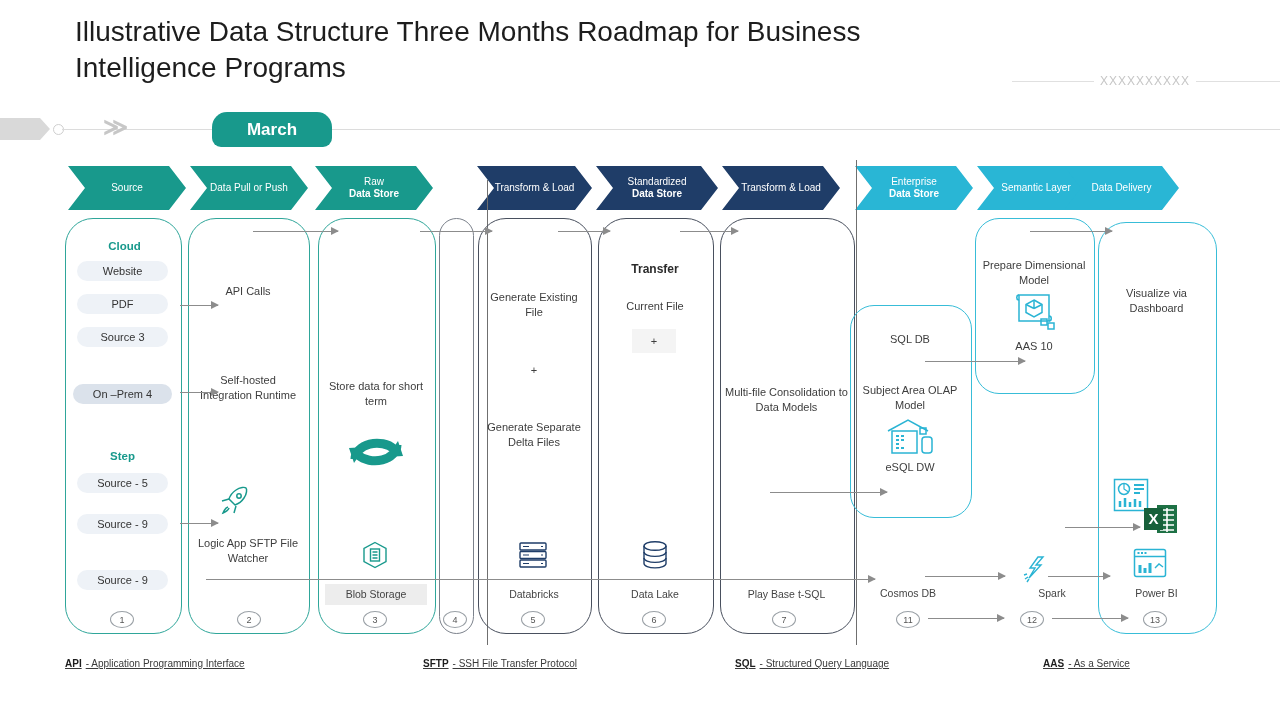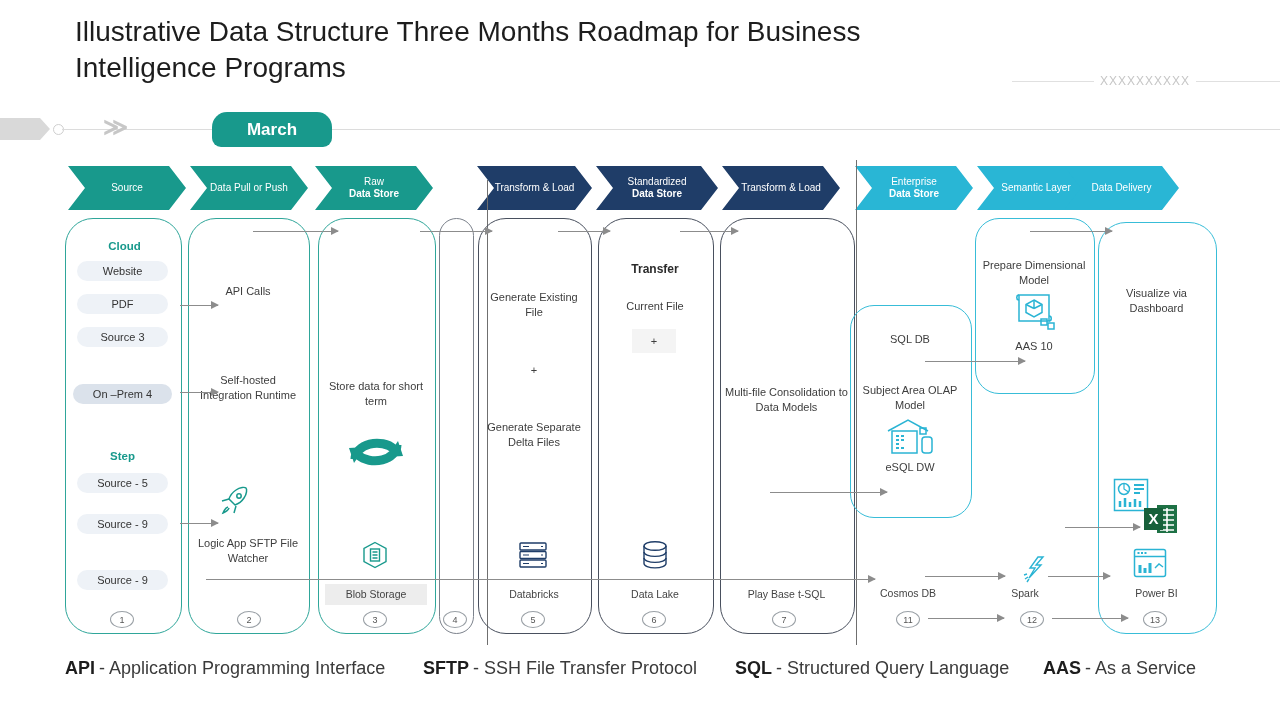--- a/index.html
+++ b/index.html
@@ -38,21 +38,21 @@
   .pill-dark{background:#dbe2eb;}
   .band{background:#ededed;font-size:10.5px;color:#444;text-align:center;line-height:21px;}
   .plainlbl{font-size:10.5px;color:#444;text-align:center;}
   .badge{width:24px;height:17px;border:1px solid #9aa0a6;border-radius:50%;background:#fff;
          font-size:9px;color:#555;text-align:center;line-height:16px;box-sizing:border-box;z-index:4;}
   
   .arr{height:1px;background:#8c8c8c;z-index:2;}
   .arr::after{content:"";position:absolute;right:-1px;top:-4px;width:0;height:0;
               border-left:8px solid #8c8c8c;border-top:4px solid transparent;border-bottom:4px solid transparent;}
   
-  .leg{top:658px;font-size:18px;color:#3a3a3a;}
+  .leg{top:658px;font-size:10px;color:#3a3a3a;text-decoration:underline;}
   .leg b{color:#1d1d1d;margin-right:4px;}
   #footer{left:0;top:687px;width:1280px;text-align:center;font-size:12.5px;color:#bdbdbd;}
   svg{display:block;}
 </style>
 </head>
 <body>
 
 <div id="slide">
 
   <div class="abs" id="title">Illustrative Data Structure Three Months Roadmap for Business Intelligence Programs</div>
@@ -217,21 +217,21 @@
       <rect x="37" y="32" width="6" height="6"></rect>
     </svg>
   </div>
   <div class="abs txt" style="left:975px;top:339px;width:118px;">AAS 10</div>
   <div class="abs" style="left:1021px;top:555px;">
     <svg width="26" height="28" viewBox="0 0 26 28" fill="none" stroke="#2ab4d4" stroke-width="1.4">
       <polygon points="17,2 9,13 14,13 8,23 20,10 15,10 22,2"></polygon>
       <path d="M4 24l3-2M3 20l3-1M6 27l2-3"></path>
     </svg>
   </div>
-  <div class="abs plainlbl" style="left:968px;top:587px;width:114px;">Spark</div>
+  <div class="abs plainlbl" style="left:995px;top:587px;width:114px;">Spark</div>
   <div class="abs badge" style="left:1020px;top:611px;">12</div>
 
   <div class="abs col ccol" style="left:1098px;top:222px;width:117px;height:410px;"></div>
   <div class="abs txt" style="left:1103px;top:286px;width:107px;">Visualize via Dashboard</div>
   <div class="abs" style="left:1113px;top:478px;">
     <svg width="36" height="34" viewBox="0 0 36 34" fill="none" stroke="#2ab4d4" stroke-width="1.5">
       <rect x="1.5" y="1.5" width="33" height="31"></rect>
       <circle cx="11" cy="11" r="5.5"></circle>
       <path d="M11 5.5v5.5l4.5 3" stroke-width="1.2"></path>
       <path d="M21 7h10M21 11h10M21 15h6" stroke-width="2"></path>

